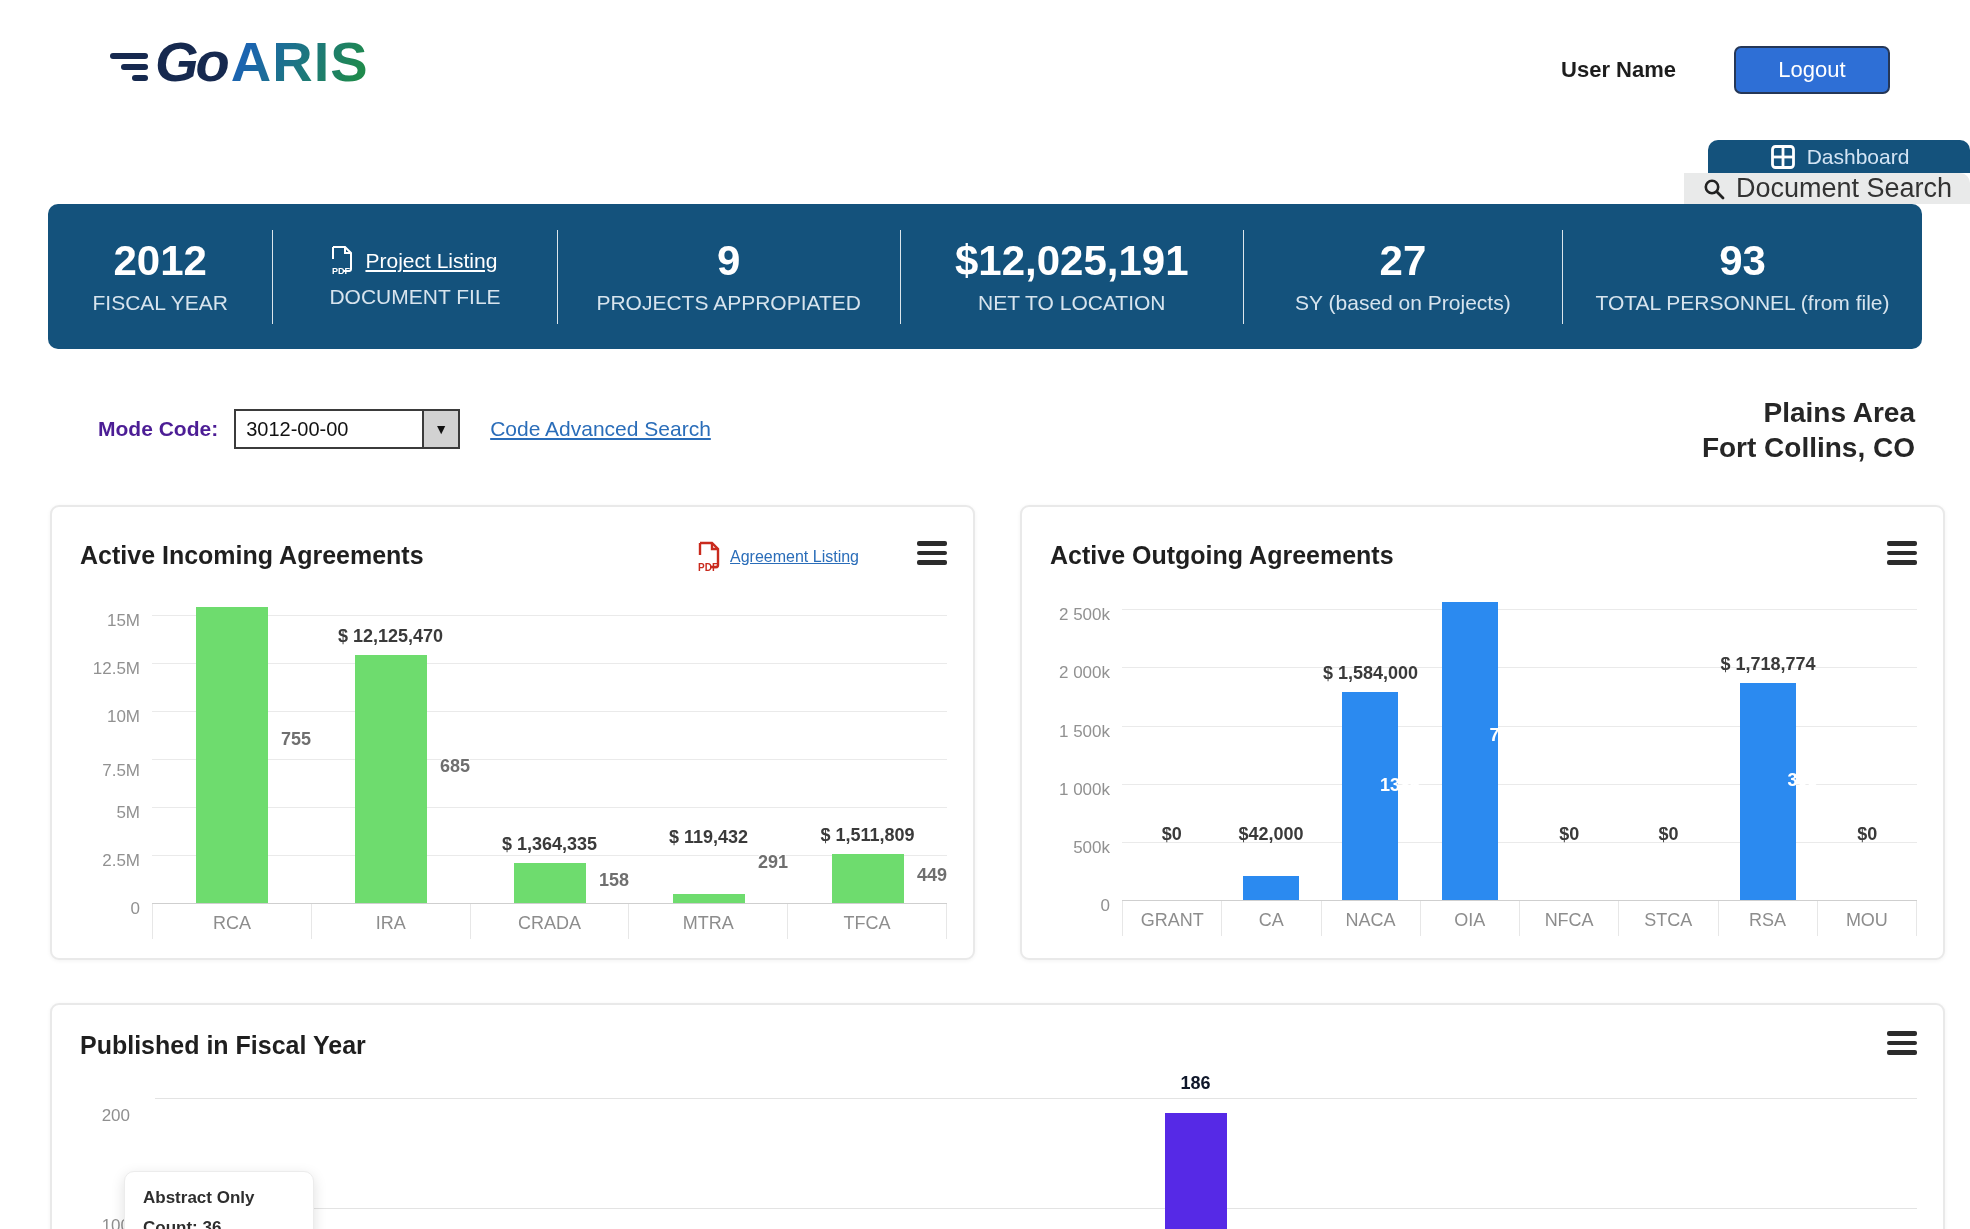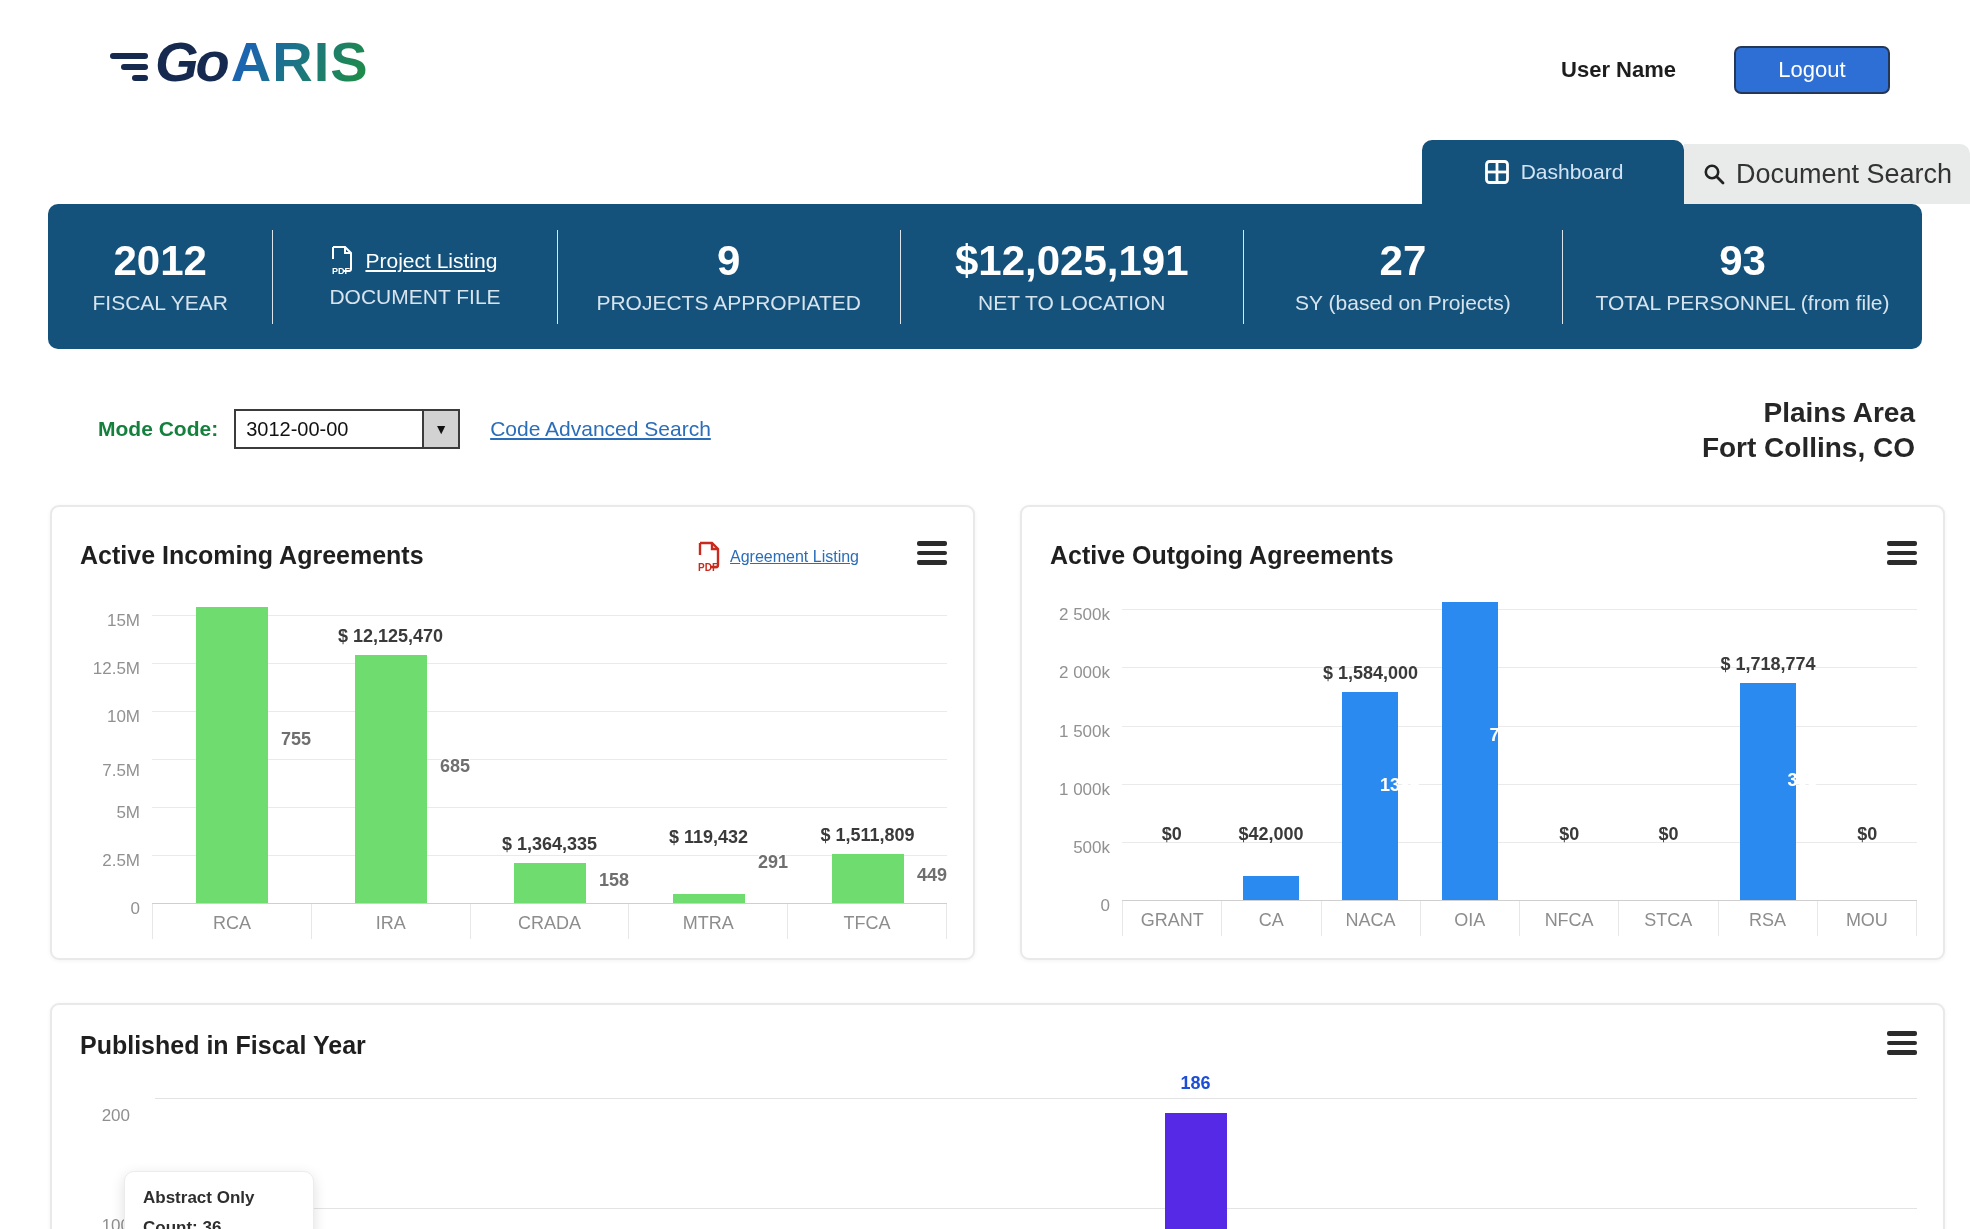--- a/index.html
+++ b/index.html
@@ -15,21 +15,21 @@
   .logo-go { font-size:56px; font-weight:800; font-style:italic; color:#16294f; letter-spacing:-3px; line-height:1; }
   .logo-aris { font-size:56px; font-weight:800; line-height:1; margin-left:4px;
     background:linear-gradient(115deg,#1b64b0 15%,#1f8a4c 90%);
     -webkit-background-clip:text; background-clip:text; color:transparent; letter-spacing:1px; }
   .user-area { margin-left:auto; display:flex; align-items:center; gap:58px; margin-top:12px; }
   .user-name { font-size:22px; font-weight:700; color:#1d1d1d; }
   .logout-btn { width:156px; height:48px; background:#2e6fd6; border:2px solid #253757; border-radius:7px;
     color:#fff; font-size:22px; font-family:inherit; cursor:pointer; }
 
   
-  .tabs { height:64px; margin-top:36px; display:flex; justify-content:flex-end; align-items:flex-end; }
+  .tabs { height:64px; margin-top:36px; display:flex; justify-content:space-between; align-items:flex-end;flex-direction:column; }
   .tab { display:flex; align-items:center; justify-content:center; gap:10px; cursor:pointer; }
   .tab-dashboard { width:262px; height:64px; background:#14527c; border-radius:10px 10px 0 0; z-index:2; }
   .tab-dashboard span { color:#d3e4f4; font-size:21px; }
   .tab-docsearch { width:286px; height:60px; background:#e9eaea; border-radius:0 10px 0 0; }
   .tab-docsearch span { color:#333; font-size:27px; }
 
   
   .statsbar { margin:0 48px; height:145px; background:#14527c; border-radius:10px;
     display:flex; align-items:center; }
   .stat-cell { display:flex; flex-direction:column; align-items:center; justify-content:center; gap:6px; }
@@ -38,21 +38,21 @@
   .stat-divider { width:1px; height:94px; background:rgba(255,255,255,0.85); }
   .stat-value { font-size:42px; font-weight:700; color:#fff; line-height:1.1; }
   .stat-label { font-size:21px; color:#d7e4ee; }
   .stat-linkrow { display:flex; align-items:center; gap:10px; }
   .stat-linkrow a { color:#fff; font-size:21px; text-decoration:underline; cursor:pointer; }
   .c2 .inner { display:flex; flex-direction:column; gap:8px; align-items:flex-start; }
 
   
   .filter-row { margin:46px 55px 0 98px; display:flex; align-items:flex-start; }
   .mode-group { display:flex; align-items:center; margin-top:14px; }
-  .mode-label { font-size:21px; font-weight:700; color:#15803d; margin-right:16px; }
+  .mode-label { font-size:21px; font-weight:700; color:#4c1d95; margin-right:16px; }
   .select { display:flex; width:226px; height:40px; border:2px solid #3b3b3b; background:#fff; cursor:pointer; }
   .select-value { flex:1; display:flex; align-items:center; padding-left:10px; font-size:20px; color:#111; }
   .select-arrow { width:36px; background:#d2d2d2; border-left:2px solid #3b3b3b; display:flex;
     align-items:center; justify-content:center; font-size:14px; color:#111; }
   .adv-link { margin-left:30px; font-size:21px; color:#2a6db9; text-decoration:underline; cursor:pointer; }
   .location { margin-left:auto; text-align:right; font-size:28px; font-weight:700; color:#262626; line-height:1.25; }
 
   
   .cards-row { margin:40px 25px 0 50px; display:flex; gap:45px; }
   .card { background:#fff; border:2px solid #e9e9e9; border-radius:9px; box-shadow:0 1px 4px rgba(0,0,0,0.05); }
@@ -87,21 +87,21 @@
   .cat:last-child { border-right:1px solid #e7e7e7; }
 
   
   .card-published { margin:43px 25px 0 50px; width:1895px; height:420px; padding:26px 26px 0 28px; }
   .pub-chart { position:relative; height:300px; margin-top:4px; }
   .pub-grid { position:absolute; left:75px; right:0; height:1px; background:#e3e3e3; }
   .pub-ylab { position:absolute; left:0; width:50px; text-align:right; font-size:17px; color:#8f8f8f; }
   .pub-plot { position:absolute; left:75px; right:0; top:0; bottom:0; }
   .pub-bar { position:absolute; left:57.3%; width:62px; height:400px; background:#5629e6; }
   .pub-bar-label { position:absolute; left:57.3%; width:62px; top:9px; text-align:center;
-    font-size:18px; font-weight:700; color:#1d4ed8; }
+    font-size:18px; font-weight:700; color:#0f172a; }
   .pub-tooltip { position:absolute; left:44px; top:107px; width:190px; padding:16px 18px; background:#fff;
     border:1px solid #ececec; border-radius:10px; box-shadow:0 4px 14px rgba(0,0,0,0.13); z-index:3; }
   .pub-tooltip .t1 { font-size:17px; font-weight:700; color:#2e2e2e; }
   .pub-tooltip .t2 { font-size:17px; font-weight:700; color:#2e2e2e; margin-top:10px; }
 </style>
 </head>
 <body>
 
 <header class="header">
   <div class="logo">

